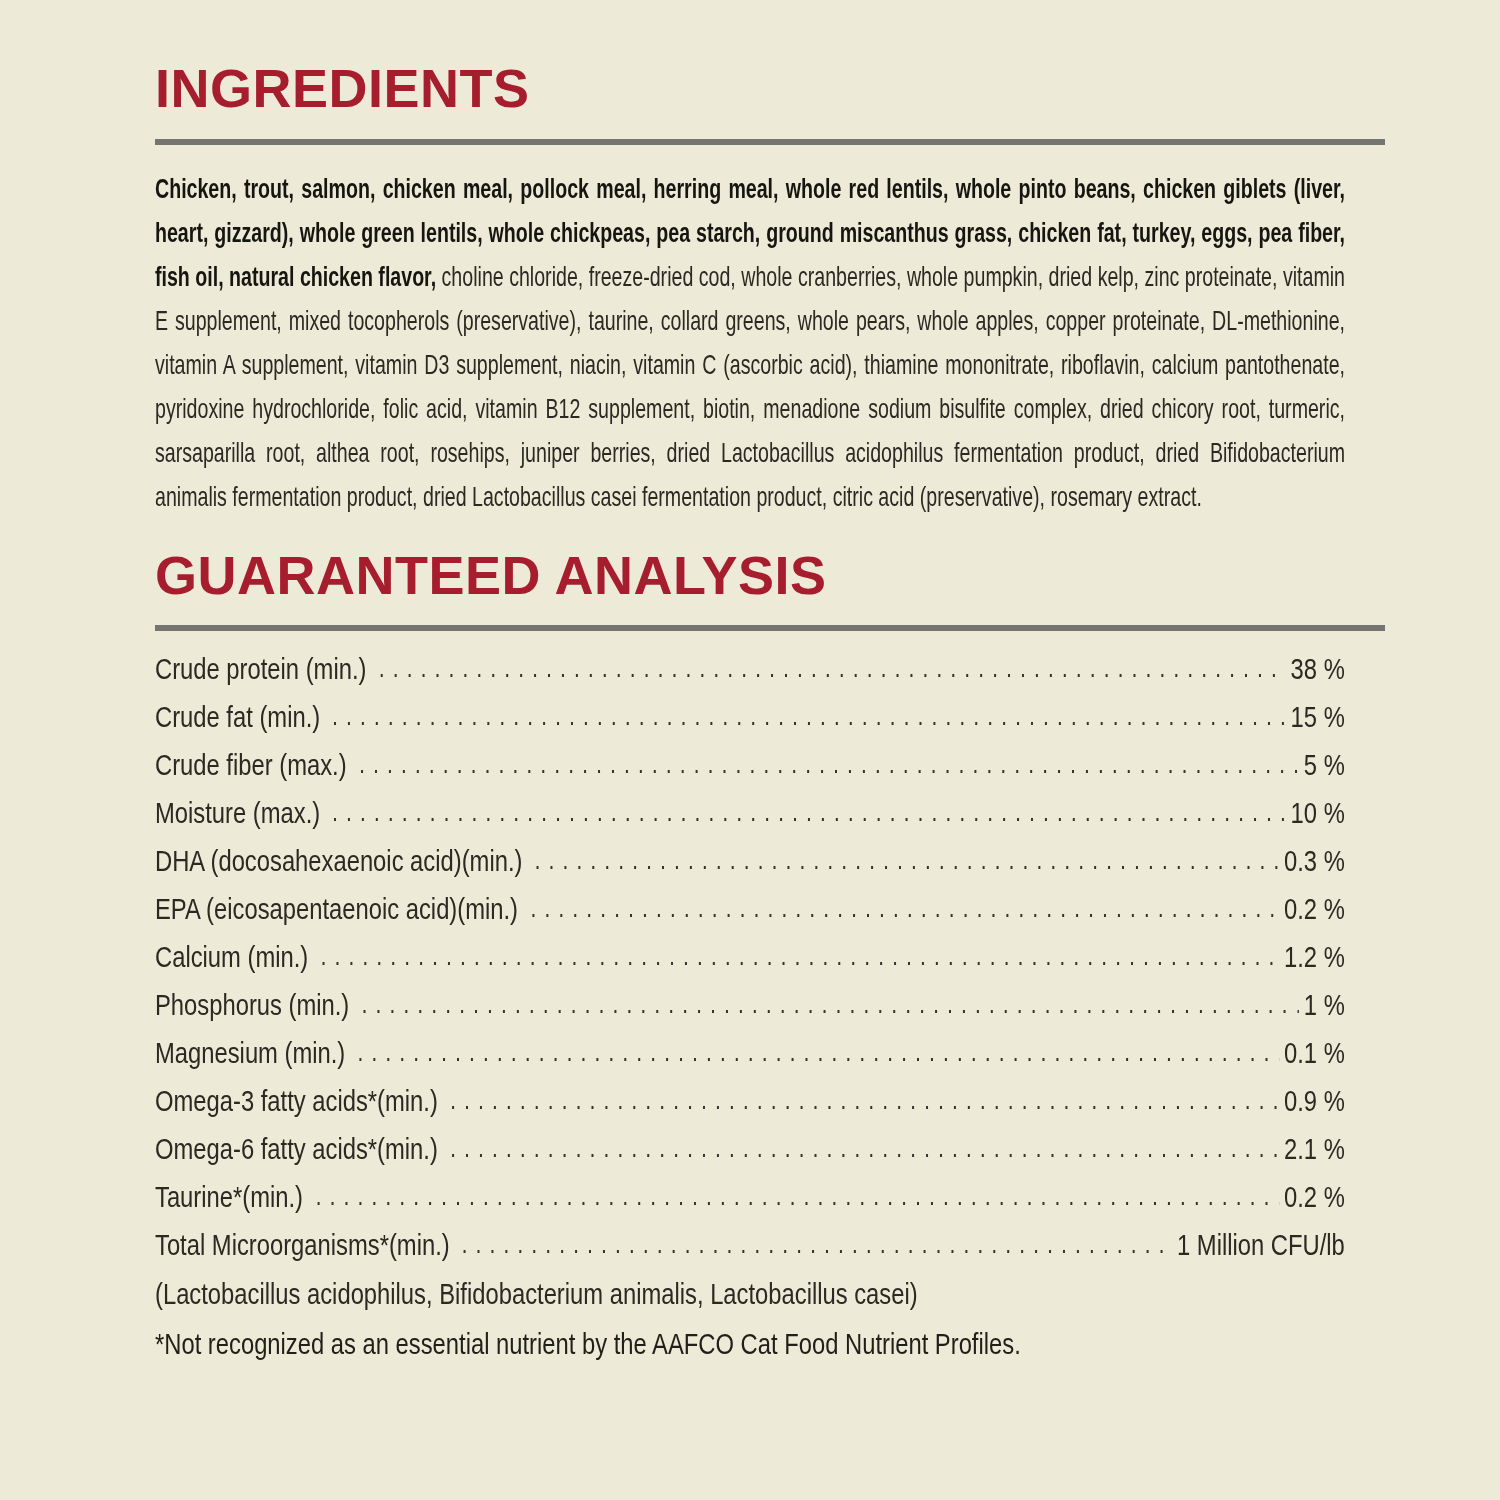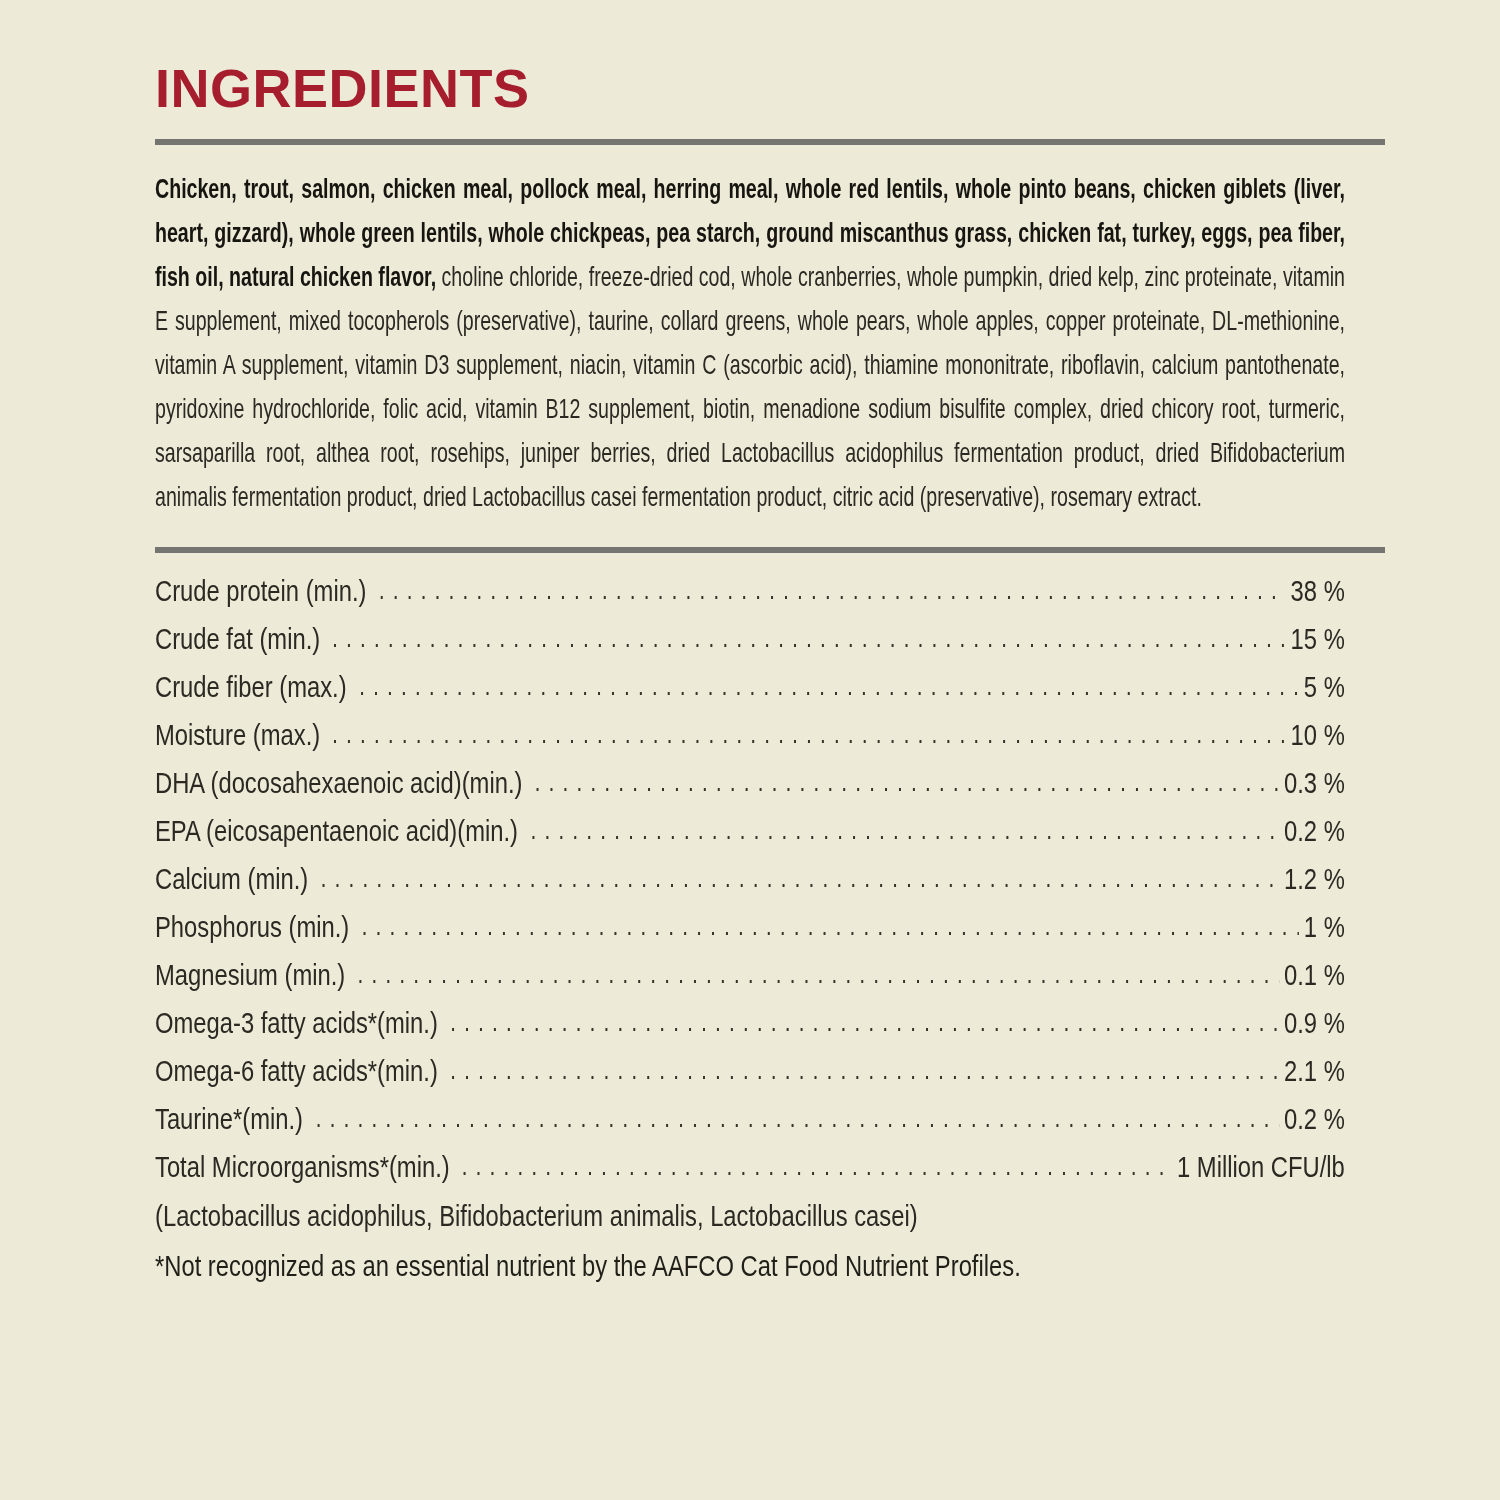--- a/index.html
+++ b/index.html
@@ -92,20 +92,21 @@
 
 <div class="sheet">
 
   <section>
     <h1 class="section-title">INGREDIENTS</h1>
     <div class="rule"></div>
     <p class="ing-text"><span class="bold-run">Chicken, trout, salmon, chicken meal, pollock meal, herring meal, whole red lentils, whole pinto beans, chicken giblets (liver, heart, gizzard), whole green lentils, whole chickpeas, pea starch, ground miscanthus grass, chicken fat, turkey, eggs, pea fiber, fish oil, natural chicken flavor,</span><span> choline chloride, freeze-dried cod, whole cranberries, whole pumpkin, dried kelp, zinc proteinate, vitamin E supplement, mixed tocopherols (preservative), taurine, collard greens, whole pears, whole apples, copper proteinate, DL-methionine, vitamin A supplement, vitamin D3 supplement, niacin, vitamin C (ascorbic acid), thiamine mononitrate, riboflavin, calcium pantothenate, pyridoxine hydrochloride, folic acid, vitamin B12 supplement, biotin, menadione sodium bisulfite complex, dried chicory root, turmeric, sarsaparilla root, althea root, rosehips, juniper berries, dried Lactobacillus acidophilus fermentation product, dried Bifidobacterium animalis fermentation product, dried Lactobacillus casei fermentation product, citric acid (preservative), rosemary extract.</span></p>
   </section>
 
   <section class="ga-section">
+    <h1 class="section-title">GUARANTEED ANALYSIS</h1>
     <div class="rule"></div>
 
     <div class="ga-body">
       <div id="ga-table">
   <div class="ga-row">
     <span class="ga-label">Crude protein (min.)</span>
     <span class="ga-leader"></span>
     <span class="ga-value">38 %</span>
   </div>
 

